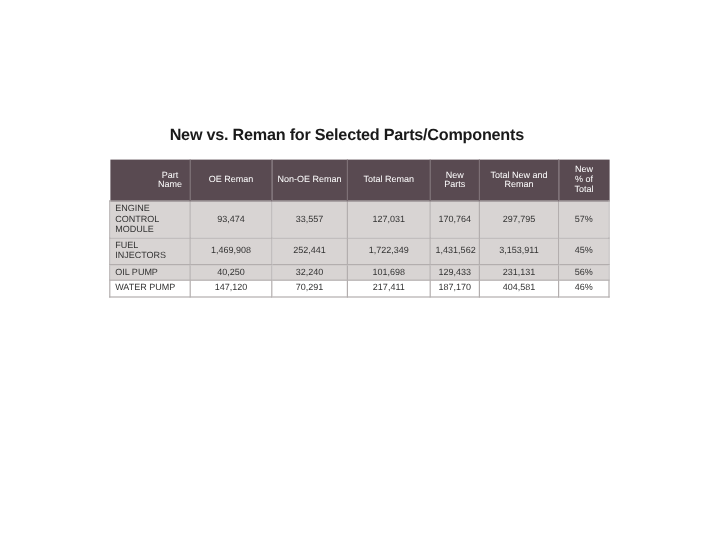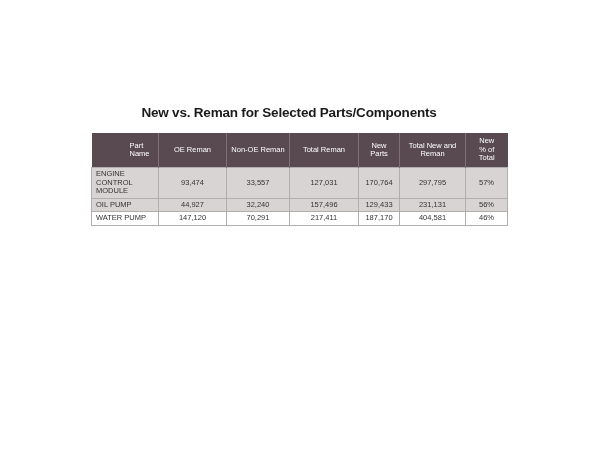--- a/index.html
+++ b/index.html
@@ -47,21 +47,21 @@
     font-weight: normal;
     font-size: 7.5px;
     line-height: 8.5px;
     height: 30px;
     padding: 2px 4px;
     text-align: center;
     vertical-align: middle;
     border-left: 1px solid #7d7076;
     white-space: pre-line;
   }
-  thead th:first-child { border-left: none; text-align: left; padding-left: 38px; }
+  thead th:first-child { border-left: none; text-align: center; padding-left: 38px; }
   tbody td {
     font-size: 7.5px;
     line-height: 8.5px;
     color: #333333;
     border: 1px solid #b3aeae;
     padding: 2px 4px;
     text-align: center;
     vertical-align: middle;
     background: #ffffff;
     overflow: hidden;
@@ -104,24 +104,33 @@
         <tr class="stripe">
           <td class="part">ENGINE CONTROL MODULE</td>
           <td>93,474</td>
           <td>33,557</td>
           <td>127,031</td>
           <td>170,764</td>
           <td>297,795</td>
           <td>57%</td>
         </tr>
         <tr class="stripe">
+          <td class="part">FUEL INJECTORS</td>
+          <td>1,469,908</td>
+          <td>252,441</td>
+          <td>1,722,349</td>
+          <td>1,431,562</td>
+          <td>3,153,911</td>
+          <td>45%</td>
+        </tr>
+        <tr class="stripe">
           <td class="part">OIL PUMP</td>
-          <td>44,927</td>
+          <td>40,250</td>
           <td>32,240</td>
-          <td>157,496</td>
+          <td>101,698</td>
           <td>129,433</td>
           <td>231,131</td>
           <td>56%</td>
         </tr>
         <tr>
           <td class="part">WATER PUMP</td>
           <td>147,120</td>
           <td>70,291</td>
           <td>217,411</td>
           <td>187,170</td>

